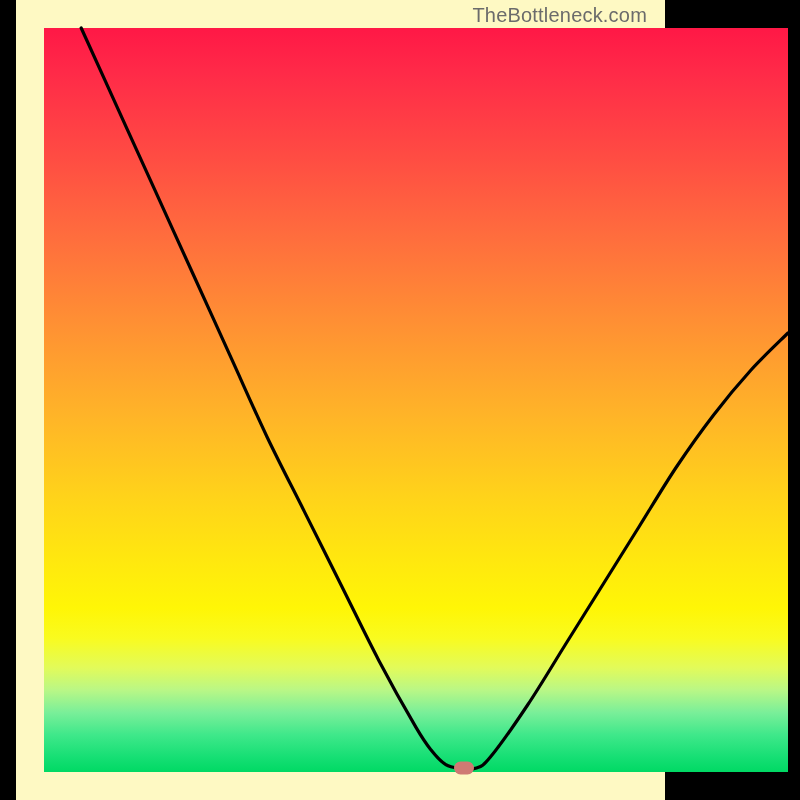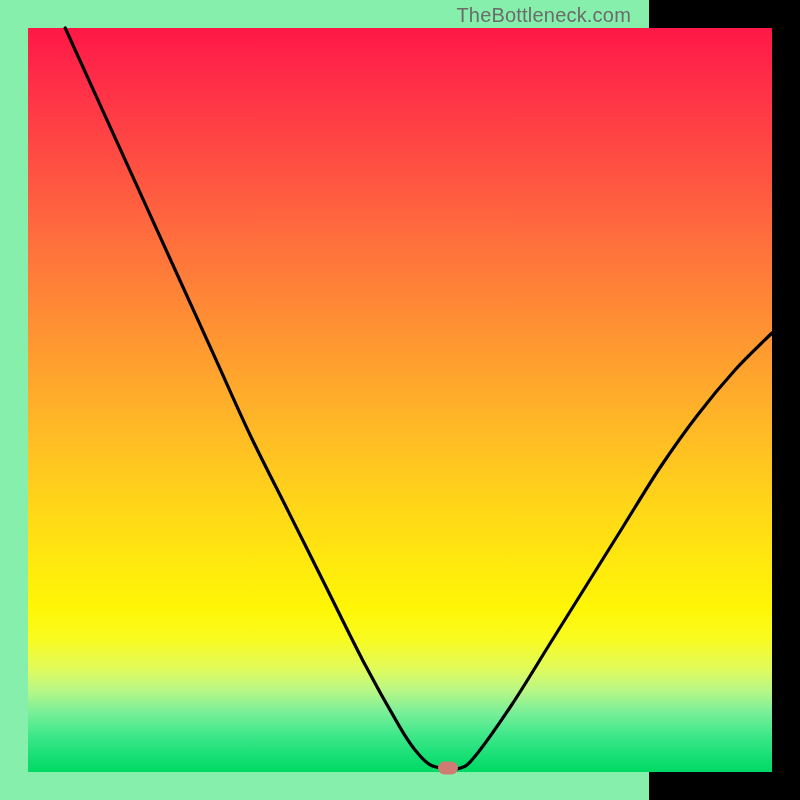--- a/index.html
+++ b/index.html
@@ -6,25 +6,25 @@
     margin: 0;
     padding: 0;
     width: 800px;
     height: 800px;
     background: #000;
     overflow: hidden;
     font-family: Arial, Helvetica, sans-serif;
   }
   .frame {
     position: absolute;
-    left: 0;
+    left: 16px;
     top: 0;
     width: 649px;
     height: 800px;
-    background: #86efac;
+    background: #fef9c3;
   }
   .watermark {
     position: absolute;
     top: 4px;
     right: 18px;
     color: #6b6b6b;
     font-size: 20px;
     font-weight: 400;
     letter-spacing: 0.2px;
     user-select: none;

